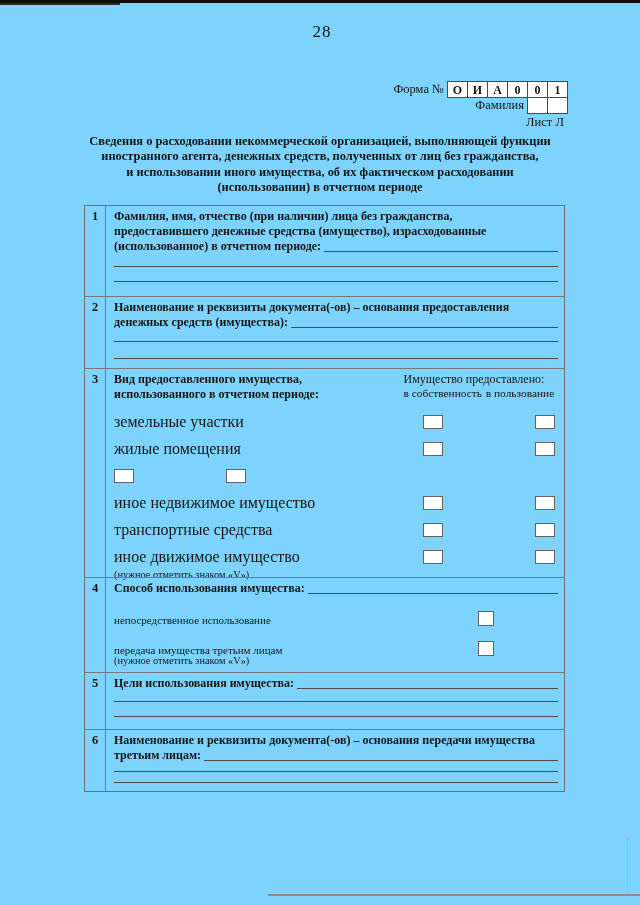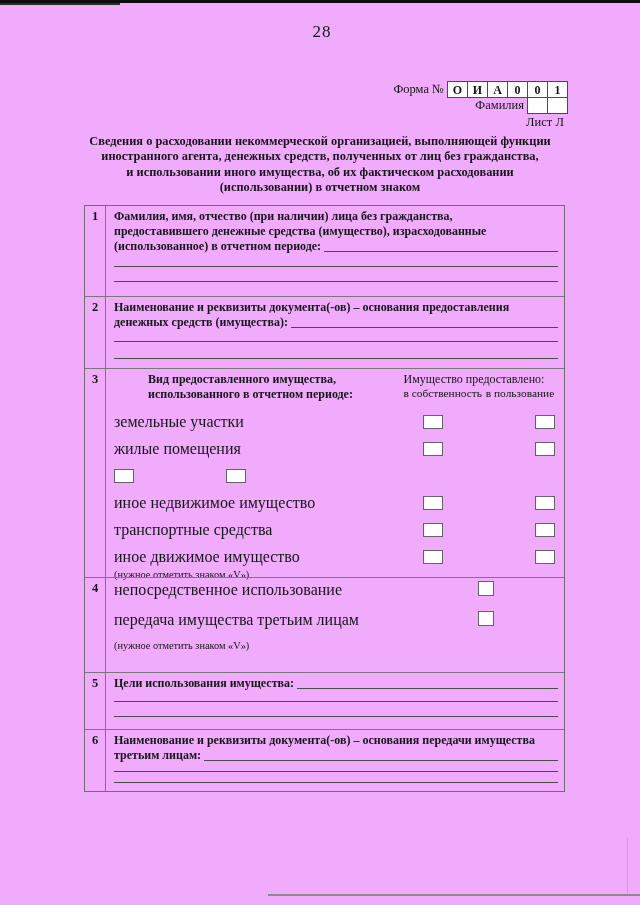--- a/index.html
+++ b/index.html
@@ -1,18 +1,18 @@
 <!DOCTYPE html>
 <html><head>
 <meta charset="utf-8">
 <style>
   * { margin:0; padding:0; box-sizing:border-box; }
   html,body { background:#e8e8e8; }
   .page {
-    position:relative; width:640px; height:905px; background:#f0abfc;
+    position:relative; width:640px; height:905px; background:#7dd3fc;
     font-family:"Liberation Serif", serif; color:#161616; overflow:hidden;
     margin:0 auto;
   }
   .scan-top { position:absolute; top:0; left:0; width:640px; height:3px; background:#0d0d0d; }
   .scan-top::after{ content:""; position:absolute; left:0; top:3px; width:120px; height:2px; background:#2a2a2a; }
   .scan-bottom { position:absolute; top:894px; left:268px; width:372px; height:2px; background:#8b8b8b; }
   .scan-right { position:absolute; top:838px; left:627px; width:1px; height:58px; background:#b3b3b3; }
 
   .page-number { position:absolute; top:22px; left:0; width:644px; text-align:center; font-size:17px; letter-spacing:1px; }
 
@@ -57,35 +57,35 @@
   .r1 { height:90px; } .r2 { height:73px; } .r3 { height:209px; }
   .r4 { height:95px; } .r5 { height:58px; } .r6 { height:62px; }
 
   .r1 .b1 { height:13px; } .r1 .b2 { height:15px; }
   .r2 .b1 { height:12px; } .r2 .b2 { height:17px; }
   .r5 .b1 { height:11px; } .r5 .b2 { height:15px; }
   .r6 .b1 { height:9px;  } .r6 .b2 { height:11px; }
 
   
   .r3-head { display:flex; }
-  .r3-head-left { flex:1; min-width:0;margin-left:34px; }
+  .r3-head-left { flex:1; min-width:0; }
   .r3-head-right { flex:0 0 168px; text-align:center; }
   .r3-right-title { font-size:12px; line-height:14px; white-space:nowrap; }
   .r3-cols { display:flex; font-size:11.4px; line-height:14px; }
   .r3-col1 { flex:0 0 92px; text-align:right; white-space:nowrap; }
   .r3-col2 { flex:1; text-align:center; white-space:nowrap; }
   .r3-items { margin-top:6px; }
   .r3-item { display:flex; align-items:center; height:27px; font-size:16px; }
   .r3-item .lbl { flex:1; white-space:nowrap; }
   .cb { width:20px; height:14px; border:1px solid #636363; background:#fff; flex:0 0 auto; }
   .cb.c1 { margin-right:92px; }
   .cb.c2 { margin-right:3px; }
 
   
-  .r4-item { display:flex; align-items:flex-start; height:30px; font-size:16px; }
+  .r4-item { display:flex; align-items:flex-end; height:30px; font-size:11px; }
   .r4-item .lbl { flex:1; white-space:nowrap; }
   .cb4 { width:16px; height:15px; border:1px solid #636363; background:#fff; flex:0 0 auto; margin-right:64px; }
 
   .note { font-size:10.3px; line-height:12px; margin-top:-1px; white-space:nowrap; }
 </style>
 </head>
 <body>
 
 <div class="page">
   <div class="scan-top"></div>
@@ -109,21 +109,21 @@
     </div>
     <div class="fh-sheet">
       <span>Лист Л</span>
     </div>
   </div>
 
   <div class="doc-title">
     <div>Сведения о расходовании некоммерческой организацией, выполняющей функции</div>
     <div>иностранного агента, денежных средств, полученных от лиц без гражданства,</div>
     <div>и использовании иного имущества, об их фактическом расходовании</div>
-    <div>(использовании) в отчетном знаком</div>
+    <div>(использовании) в отчетном периоде</div>
   </div>
 
   <div class="form-table">
 
     <div class="frow r1">
       <div class="num">1</div>
       <div class="content">
         <div class="h">Фамилия, имя, отчество (при наличии) лица без гражданства,</div>
         <div class="h">предоставившего денежные средства (имущество), израсходованные</div>
         <div class="h fill-row">
@@ -195,20 +195,24 @@
             <span class="cb c2"></span>
           </div>
         </div>
         <div class="note">(нужное отметить знаком «V»)</div>
       </div>
     </div>
 
     <div class="frow r4">
       <div class="num">4</div>
       <div class="content">
+        <div class="h fill-row">
+          <span>Способ использования имущества:</span>
+          <span class="fill"></span>
+        </div>
         <div class="r4-item">
           <span class="lbl">непосредственное использование</span>
           <span class="cb4"></span>
         </div>
         <div class="r4-item">
           <span class="lbl">передача имущества третьим лицам</span>
           <span class="cb4"></span>
         </div>
         <div class="note">(нужное отметить знаком «V»)</div>
       </div>

